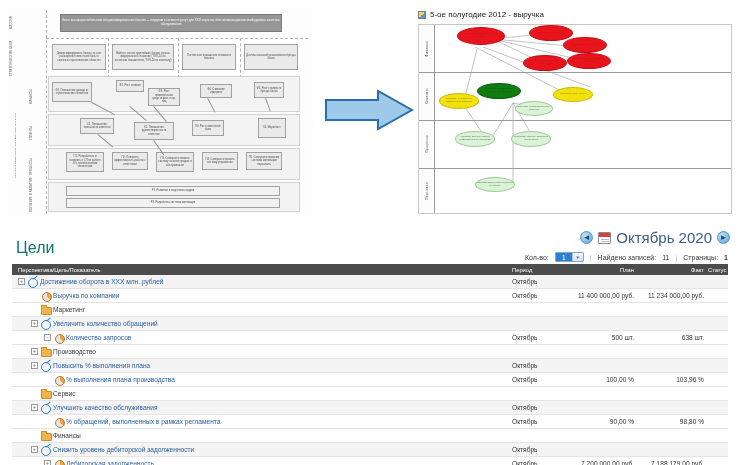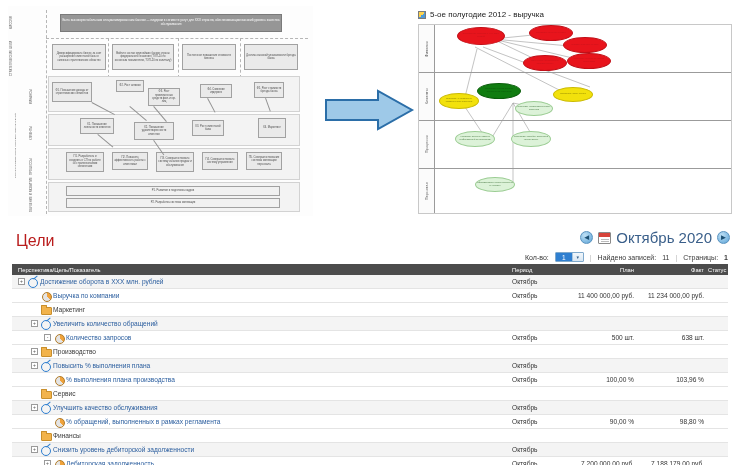--- a/index.html
+++ b/index.html
@@ -65,21 +65,21 @@
     justify-content:center; text-align:center; line-height:1.1;
     border:0.8px solid rgba(0,0,0,.35); overflow:hidden; padding:1px;
   }
   .node.red { background:#e8141c; color:#c8141c; border-color:#c11018; font-size:2.4px; }
   .node.green-dark { background:#107c10; color:#0c5a0c; border-color:#0b5e0b; font-size:2.4px; }
   .node.yellow { background:#f2e10c; color:#8a8000; border-color:#cbbb05; font-size:2.4px; }
   .node.green-light { background:#dcf2d8; color:#4b7a46; border-color:#9ccd94; font-size:2.4px; }
 
   
   .goals-head { position:absolute; left:0; top:226px; width:740px; height:28px; }
-  .goals-title { position:absolute; left:16px; top:6px; font-size:16px; color:#b91c1c; }
+  .goals-title { position:absolute; left:16px; top:13px; font-size:16px; color:#0f766e; }
   .date-nav { position:absolute; right:10px; top:3px; display:flex; align-items:center; gap:5px; }
   .nav-circle {
     width:13px; height:13px; border-radius:50%;
     background: radial-gradient(circle at 35% 30%, #bfe0f5, #7ab6e0 70%, #4d90c4);
     border:1px solid #5a93c0; color:#1b4f73; font-size:8px;
     display:flex; align-items:center; justify-content:center; cursor:pointer;
   }
   .cal-ico {
     width:13px; height:12px; border:1px solid #8a8a8a; background:#fff;
     position:relative; border-radius:1px;

